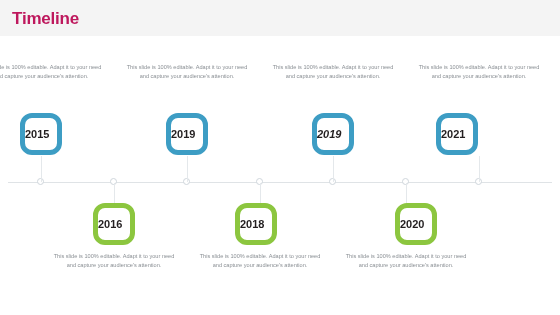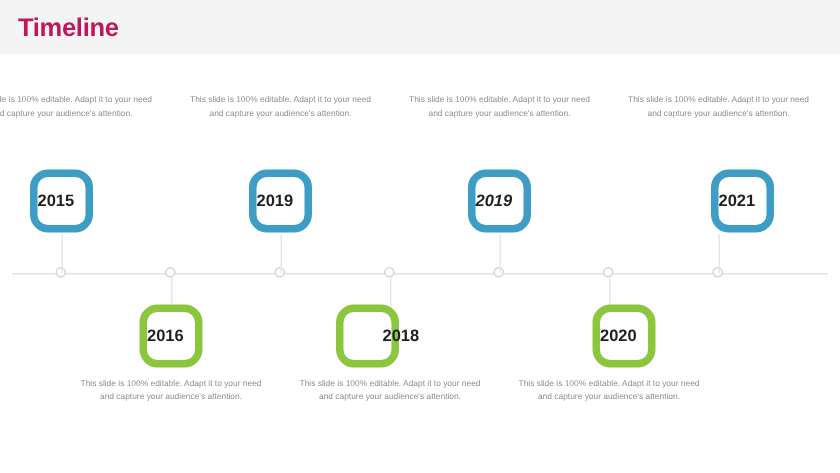--- a/index.html
+++ b/index.html
@@ -119,35 +119,35 @@
     </div>
     <div class="desc bottom" style="left: 114px;">This slide is 100% editable. Adapt it to your need and capture your audience's attention.</div>
     <div class="node" style="left: 187px;"></div>
     <div class="stem up" style="left: 187px;"></div>
     <div class="year-box blue" style="left: 187px; border-color: rgb(61, 157, 196);">
       <span>2019</span>
     </div>
     <div class="desc top" style="left: 187px;">This slide is 100% editable. Adapt it to your need and capture your audience's attention.</div>
     <div class="node" style="left: 260px;"></div>
     <div class="stem down" style="left: 260px;"></div>
-    <div class="year-box green" style="left: 245px; border-color: rgb(140, 198, 63); padding-left: 26px;">
+    <div class="year-box green" style="left: 256px; border-color: rgb(140, 198, 63);">
       <span>2018</span>
     </div>
     <div class="desc bottom" style="left: 260px;">This slide is 100% editable. Adapt it to your need and capture your audience's attention.</div>
     <div class="node" style="left: 333px;"></div>
     <div class="stem up" style="left: 333px;"></div>
     <div class="year-box blue" style="left: 333px; border-color: rgb(61, 157, 196); font-style: italic;">
       <span>2019</span>
     </div>
     <div class="desc top" style="left: 333px;">This slide is 100% editable. Adapt it to your need and capture your audience's attention.</div>
     <div class="node" style="left: 406px;"></div>
     <div class="stem down" style="left: 406px;"></div>
     <div class="year-box green" style="left: 416px; border-color: rgb(140, 198, 63);">
       <span>2020</span>
     </div>
     <div class="desc bottom" style="left: 406px;">This slide is 100% editable. Adapt it to your need and capture your audience's attention.</div>
     <div class="node" style="left: 479px;"></div>
     <div class="stem up" style="left: 479px;"></div>
-    <div class="year-box blue" style="left: 495px; border-color: rgb(61, 157, 196);">
+    <div class="year-box blue" style="left: 457px; border-color: rgb(61, 157, 196);">
       <span>2021</span>
     </div>
     <div class="desc top" style="left: 479px;">This slide is 100% editable. Adapt it to your need and capture your audience's attention.</div>
   </div>
 
 </body></html>

